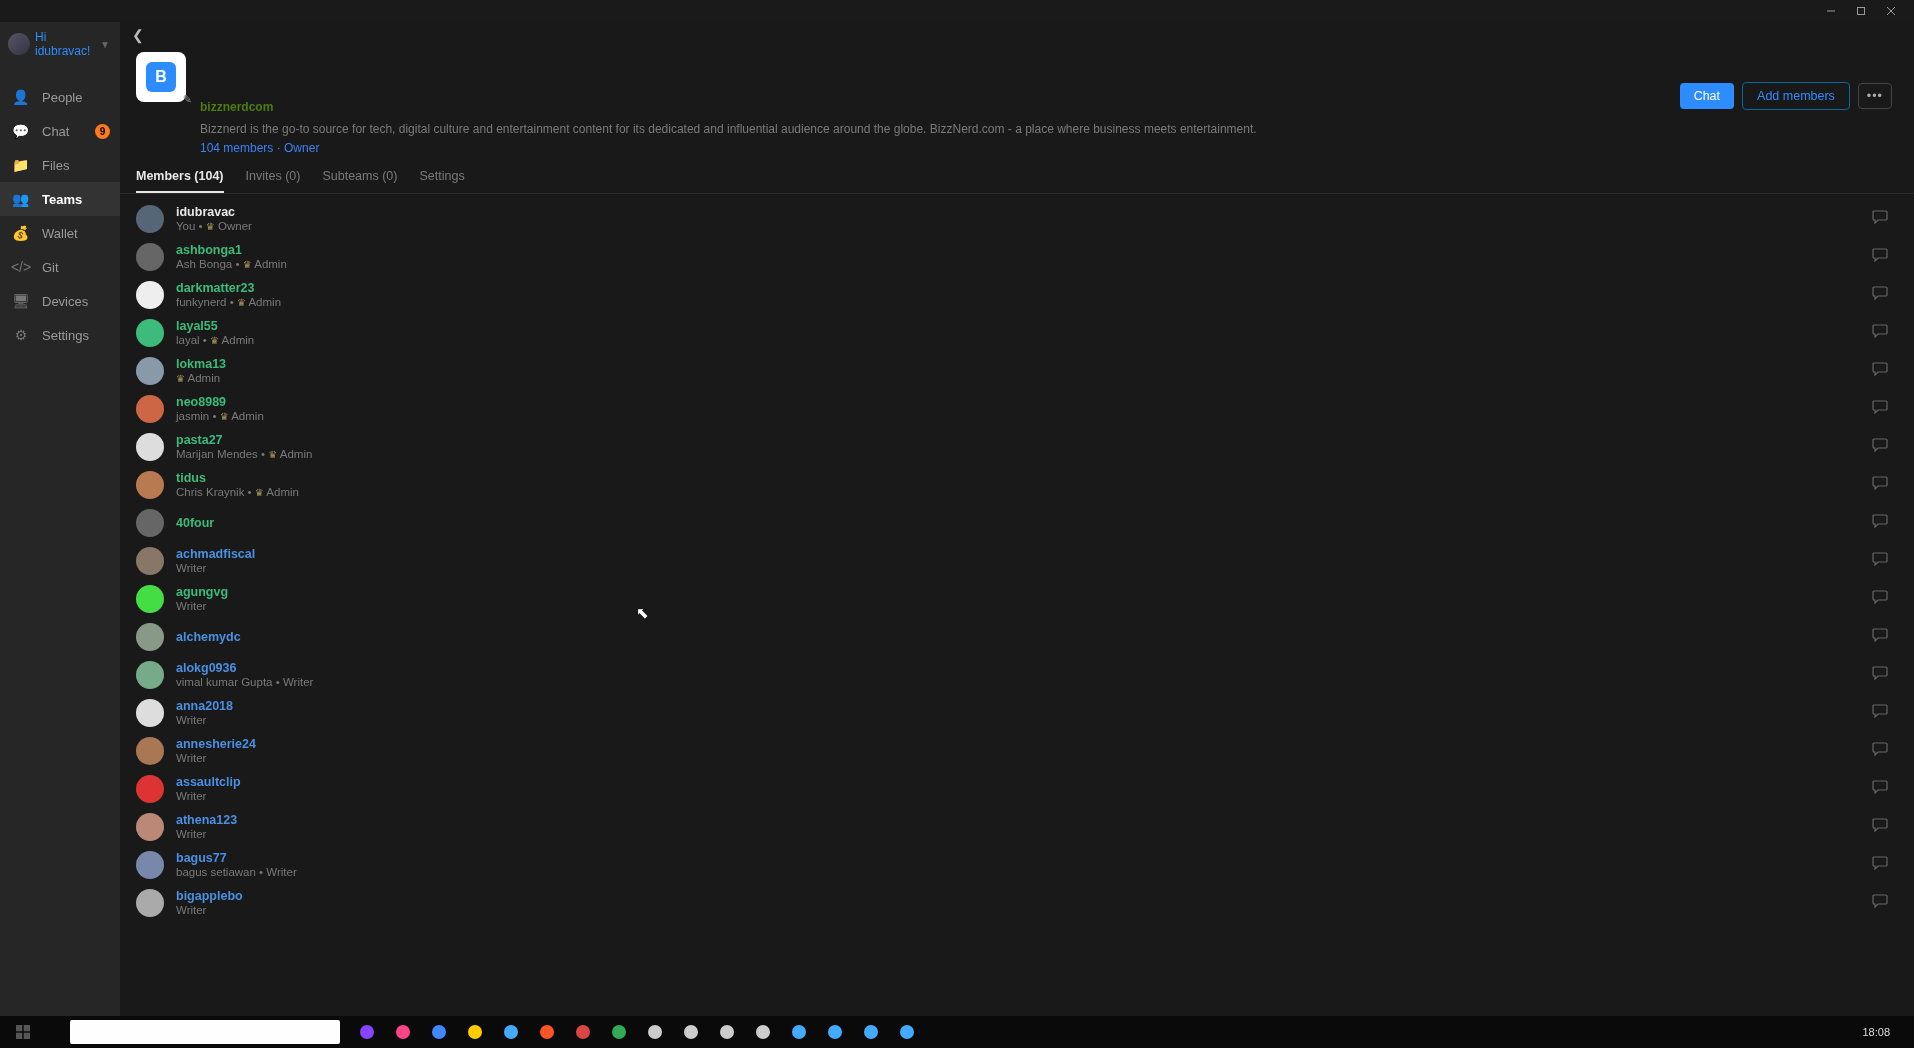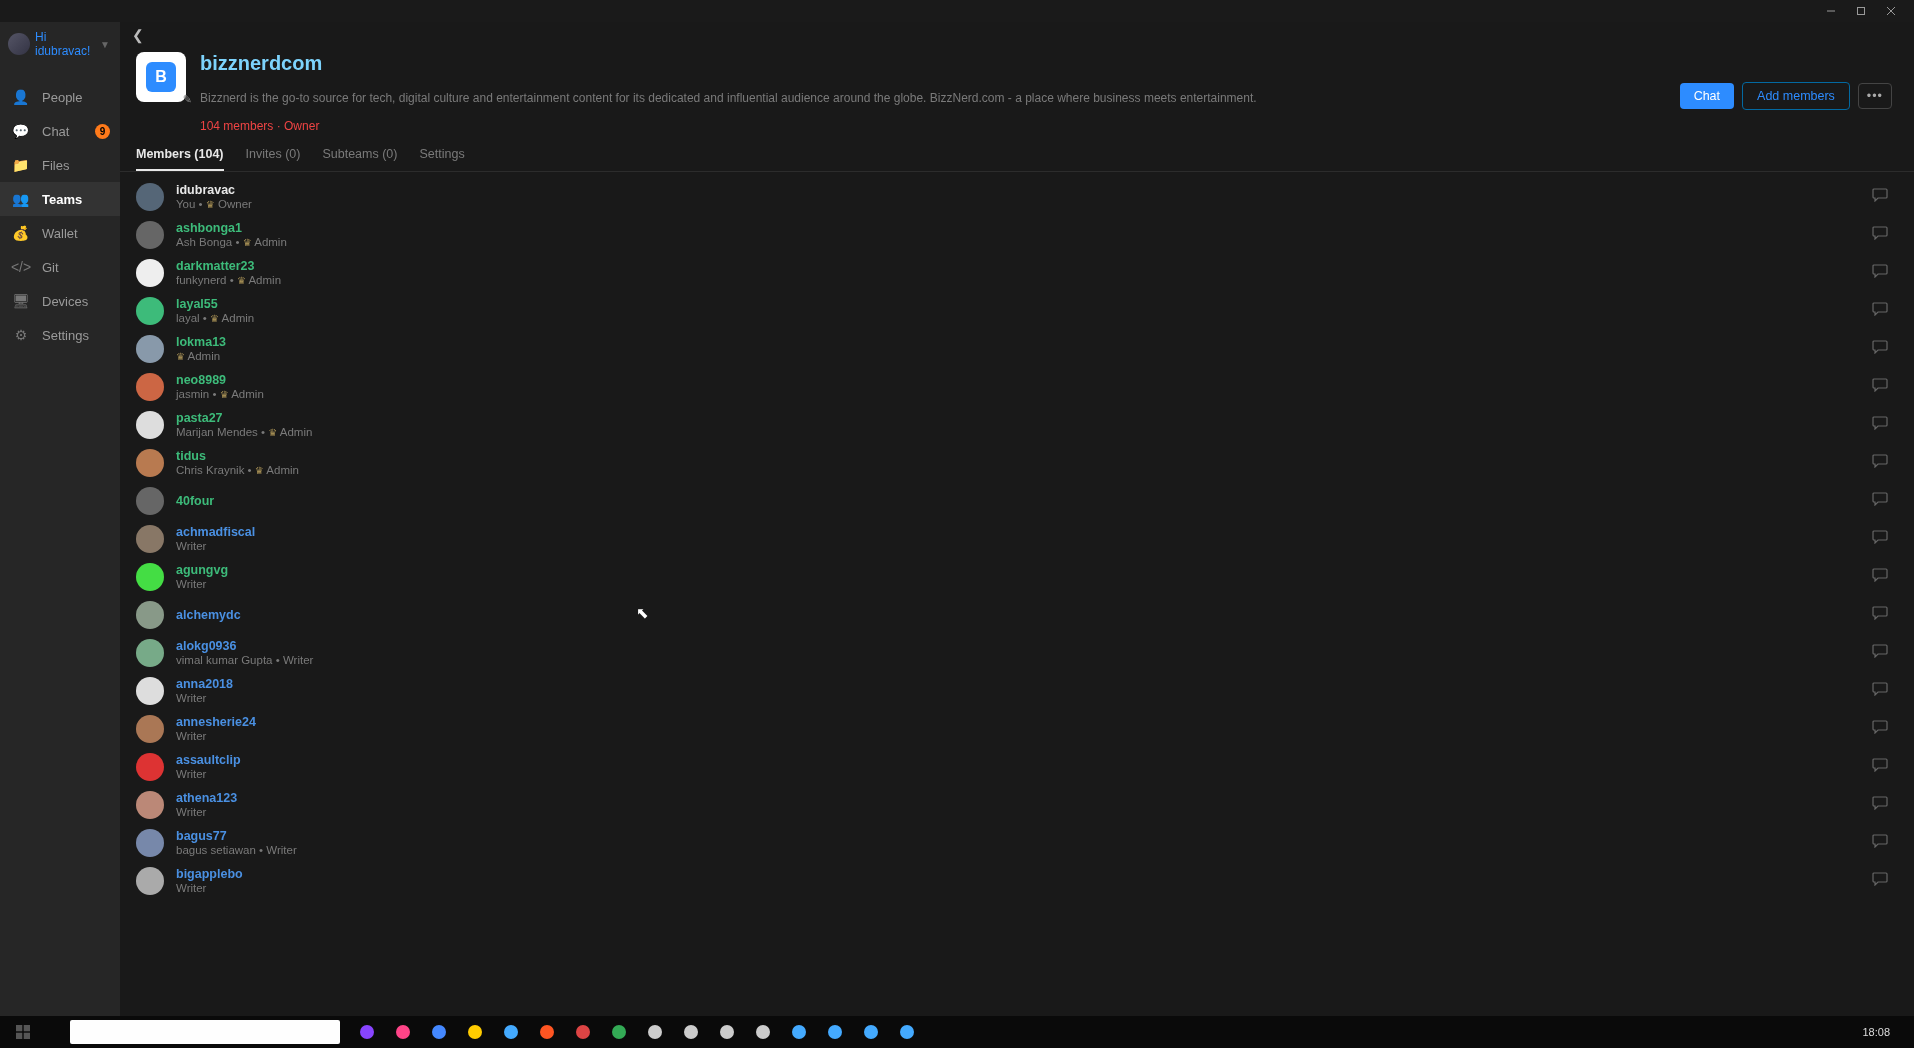--- a/index.html
+++ b/index.html
@@ -24,23 +24,23 @@
 .sidebar-item .badge { position: absolute; right: 10px; background: #ff7a1a; color: #000; font-size: 10px; font-weight: 700; width: 15px; height: 15px; border-radius: 50%; display: flex; align-items: center; justify-content: center; }
 
 .main { flex: 1; background: #191919; display: flex; flex-direction: column; min-width: 0; }
 .main-back { padding: 4px 12px 0; }
 .main-back .back-btn { color: #bbb; cursor: pointer; font-size: 14px; }
 .team-header { display: flex; align-items: flex-start; padding: 8px 16px 0 16px; gap: 14px; }
 .team-logo { width: 50px; height: 50px; border-radius: 8px; background: #fff; display: flex; align-items: center; justify-content: center; position: relative; }
 .team-logo .logo-inner { width: 30px; height: 30px; background: #2d8cff; border-radius: 6px; display: flex; align-items: center; justify-content: center; color: #fff; font-weight: 700; font-size: 16px; }
 .team-logo .edit-icon { position: absolute; right: -6px; bottom: -4px; font-size: 11px; color: #888; }
 .team-info { flex: 1; }
-.team-info .name { font-size: 20px; font-weight: 700; color: #7dd3fc; }
-.team-info .desc { font-size: 12px; color: #7a7a7a; margin-top: 16px; line-height: 1.3; }
-.team-info .meta { font-size: 12px; color: #ef4444; margin-top: 12px; }
+.team-info .name { font-size: 12px; font-weight: 700; color: #4d7c0f; margin-top: 48px; }
+.team-info .desc { font-size: 12px; color: #7a7a7a; margin-top: 8px; line-height: 1.3; }
+.team-info .meta { font-size: 12px; color: #3b82f6; margin-top: 3px; }
 .team-actions { display: flex; align-items: center; gap: 8px; padding-top: 30px; padding-right: 6px; }
 .btn { padding: 6px 14px; border-radius: 4px; font-size: 12.5px; font-weight: 500; cursor: pointer; border: none; }
 .btn-primary { background: #2d8cff; color: #fff; }
 .btn-outline { background: transparent; border: 1px solid #0369a1; color: #2d8cff; }
 .btn-more { background: transparent; border: 1px solid #444; color: #aaa; padding: 5px 8px; letter-spacing: 1px; }
 
 .tabs { display: flex; gap: 22px; padding: 14px 16px 0 16px; border-bottom: 1px solid #2c2c2c; font-size: 12.5px; }
 .tab { color: #7a7a7a; padding-bottom: 8px; cursor: pointer; }
 .tab.active { color: #e8e8e8; font-weight: 700; border-bottom: 2px solid #e8e8e8; }
 

